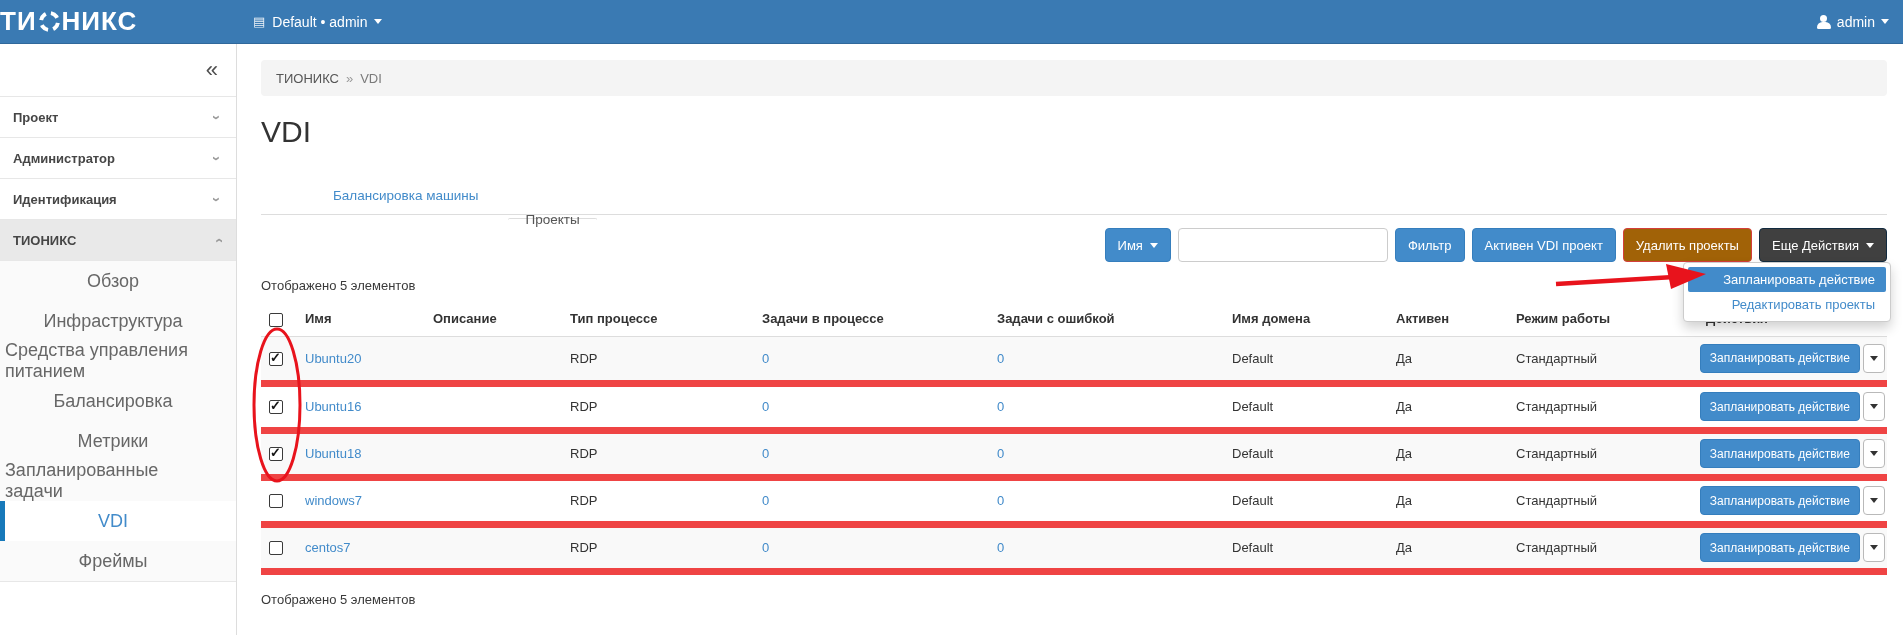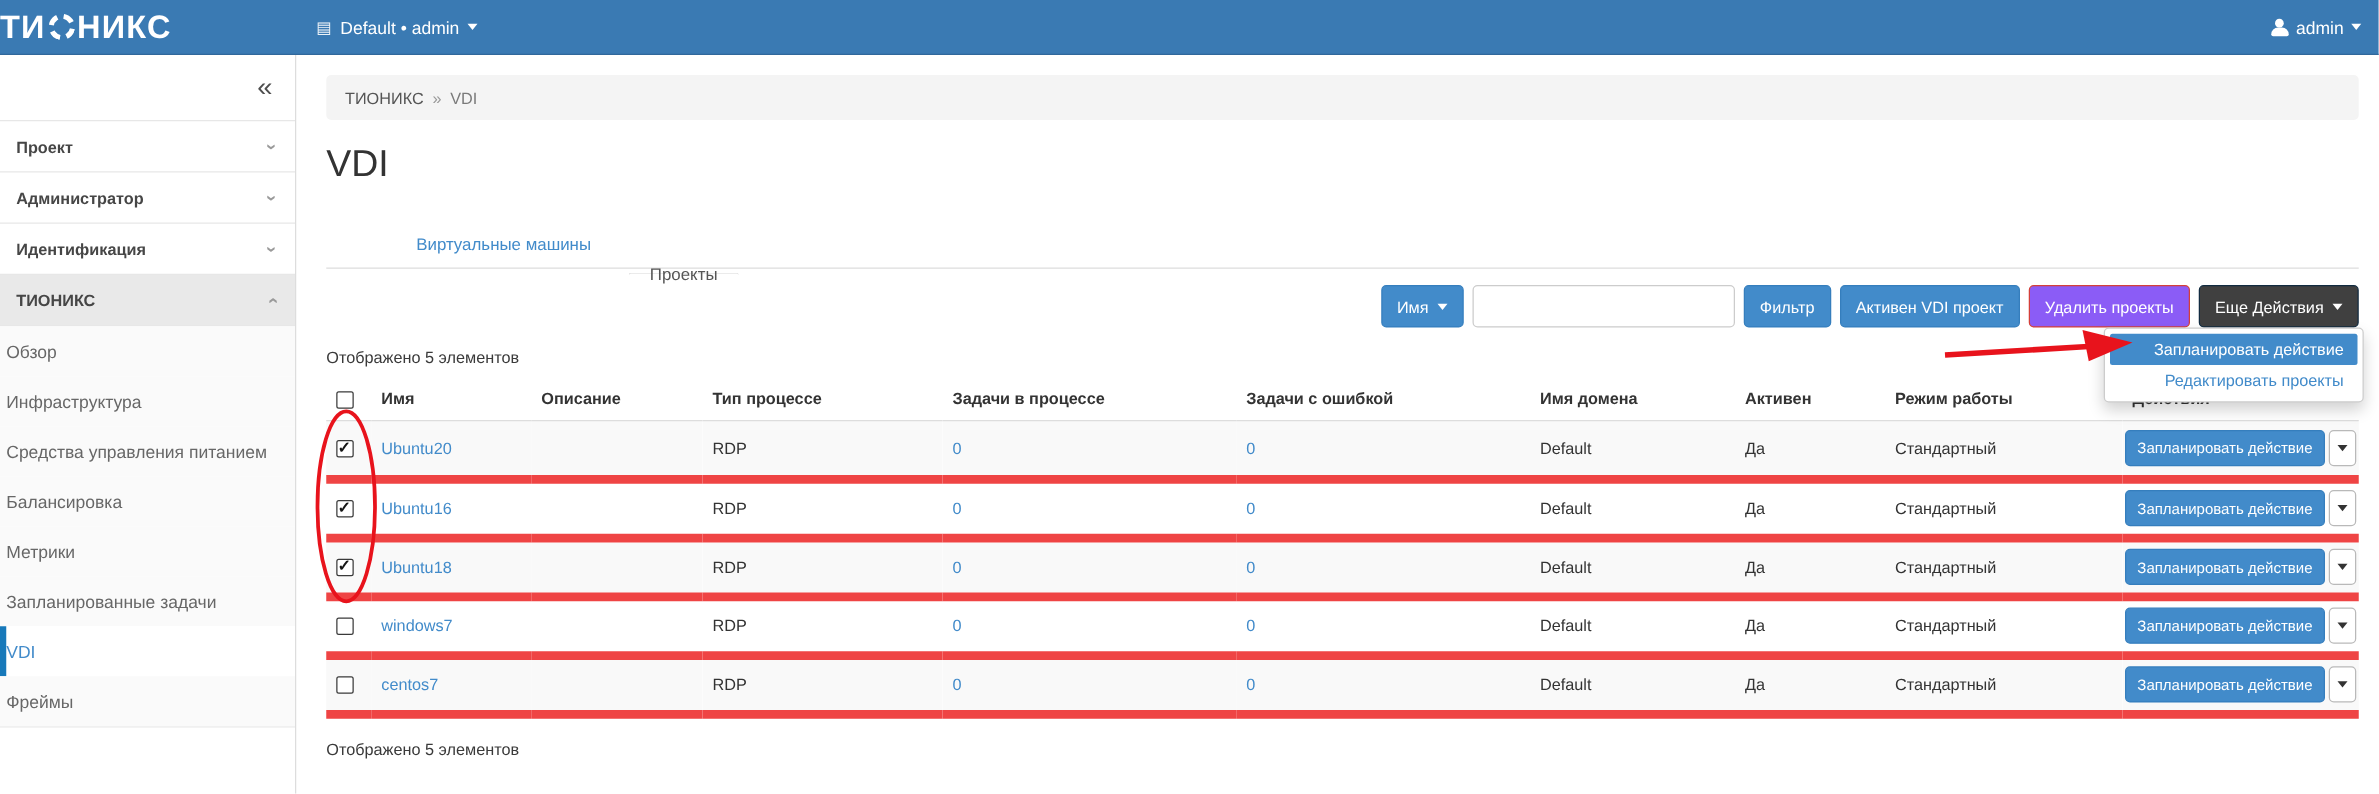--- a/index.html
+++ b/index.html
@@ -18,37 +18,37 @@
   
   .layout{display:flex;height:591px;}
   
   .sidebar{width:237px;flex-shrink:0;background:#fff;border-right:1px solid #ddd;box-sizing:border-box;}
   .collapse-row{height:52px;display:flex;justify-content:flex-end;align-items:center;padding-right:18px;font-size:22px;color:#4f4f4f;border-bottom:1px solid #e7e7e7;cursor:pointer;}
   .side-section{height:40px;display:flex;align-items:center;justify-content:space-between;padding:0 16px 0 13px;font-weight:bold;font-size:13px;color:#464646;border-bottom:1px solid #e7e7e7;cursor:pointer;}
   .side-section.open{background:#e9e9e9;}
   .chev{display:inline-block;color:#9a9a9a;font-size:15px;transform:rotate(90deg);}
   .chev.up{transform:rotate(-90deg);}
   .side-nav{border-bottom:1px solid #e7e7e7;}
-  .side-item{height:40px;display:flex;align-items:center;justify-content:flex-start;padding-right:15px;font-size:14px;color:#676767;background:#fafafa;border-left:5px solid transparent;box-sizing:border-box;cursor:pointer;}
+  .side-item{height:40px;display:flex;align-items:center;justify-content:center;padding-right:15px;font-size:18px;color:#676767;background:#fafafa;border-left:5px solid transparent;box-sizing:border-box;cursor:pointer;}
   .side-item.active{background:#fff;border-left:5px solid #1779ba;color:#428bca;}
   
   .main{flex:1;position:relative;padding:0 16px 0 24px;box-sizing:border-box;}
   .breadcrumb{margin-top:16px;height:36px;background:#f4f4f4;border-radius:4px;display:flex;align-items:center;padding-left:15px;font-size:13px;}
   .bc-root{color:#555;}
   .bc-sep{color:#999;margin:0 7px;}
   .bc-cur{color:#7a7a7a;}
   .page-title{margin-top:17px;font-size:30px;font-weight:400;color:#333;line-height:37px;}
   .tabs{margin-top:26px;border-bottom:1px solid #ddd;display:flex;height:38px;padding-left:56px;box-sizing:content-box;}
   .tab{display:flex;align-items:center;padding:0 16px;font-size:13.5px;cursor:pointer;}
   .tab.link{color:#428bca;}
   .tab.active{background:#fff;border:1px solid #ddd;border-bottom:1px solid #fff;border-radius:4px 4px 0 0;margin-bottom:-1px;color:#555;margin-left:14px;margin-top:42px;}
   
   .toolbar{margin-top:13px;height:34px;display:flex;justify-content:flex-end;align-items:center;gap:7px;position:relative;}
   .btn{height:34px;display:inline-flex;align-items:center;gap:7px;padding:0 12px;font-size:13px;color:#fff;background:#428bca;border:1px solid #357ebd;border-radius:4px;box-sizing:border-box;cursor:pointer;white-space:nowrap;}
-  .btn-danger{background:#8b5cf6;border-color:#d43f3a;}
+  .btn-danger{background:#a16207;border-color:#d43f3a;}
   .btn-dark{background:#404040;border-color:#122b40;}
   .search-input{width:210px;height:34px;border:1px solid #ccc;border-radius:4px;padding:0 10px;font-size:13px;box-sizing:border-box;}
   .menu{position:absolute;top:34px;right:-4px;width:198px;background:#fff;border:1px solid #ccc;border-radius:4px;box-shadow:0 6px 12px rgba(0,0,0,.18);padding:4px;z-index:20;}
   .menu-item{font-size:13px;color:#428bca;text-align:right;padding:5px 11px;border-radius:2px;cursor:pointer;white-space:nowrap;}
   .menu-item.hl{background:#428bca;color:#fff;}
   
   .caption{margin-top:16px;font-size:13px;color:#3a3a3a;}
   table{margin-top:9px;width:100%;border-collapse:collapse;table-layout:fixed;}
   th{text-align:left;font-size:13px;font-weight:bold;color:#333;padding:9px 8px;border-bottom:1px solid #ddd;white-space:nowrap;overflow:hidden;}
   td{font-size:13px;color:#333;padding:0 8px;height:47px;border-bottom:7px solid #ef4444;white-space:nowrap;overflow:hidden;box-sizing:border-box;}
@@ -141,21 +141,21 @@
   <main class="main">
     <div class="breadcrumb">
       <span class="bc-root">ТИОНИКС</span>
       <span class="bc-sep">»</span>
       <span class="bc-cur">VDI</span>
     </div>
 
     <h1 class="page-title">VDI</h1>
 
     <div class="tabs">
-      <div class="tab link">Виртуальные машины</div>
+      <div class="tab link">Балансировка машины</div>
       <div class="tab active">Проекты</div>
     </div>
 
     <div class="toolbar">
       <button class="btn">
         <span>Имя</span>
         <span class="caret"></span>
       </button>
       <input class="search-input" type="text" value="" style="">
       <button class="btn">Фильтр</button>

